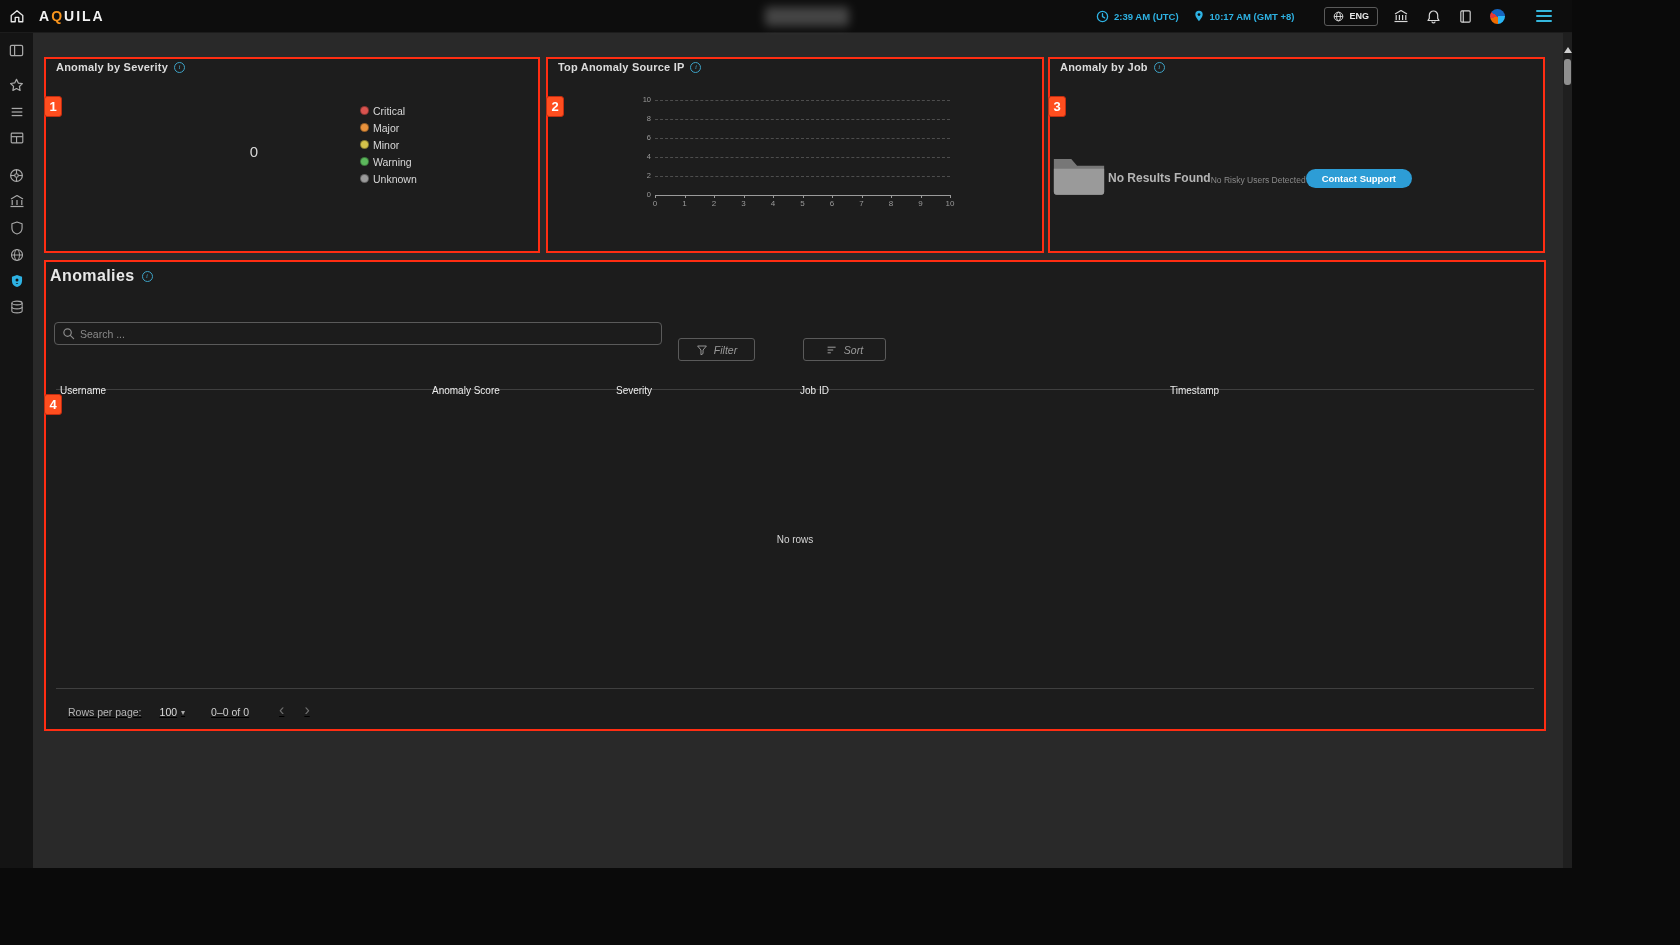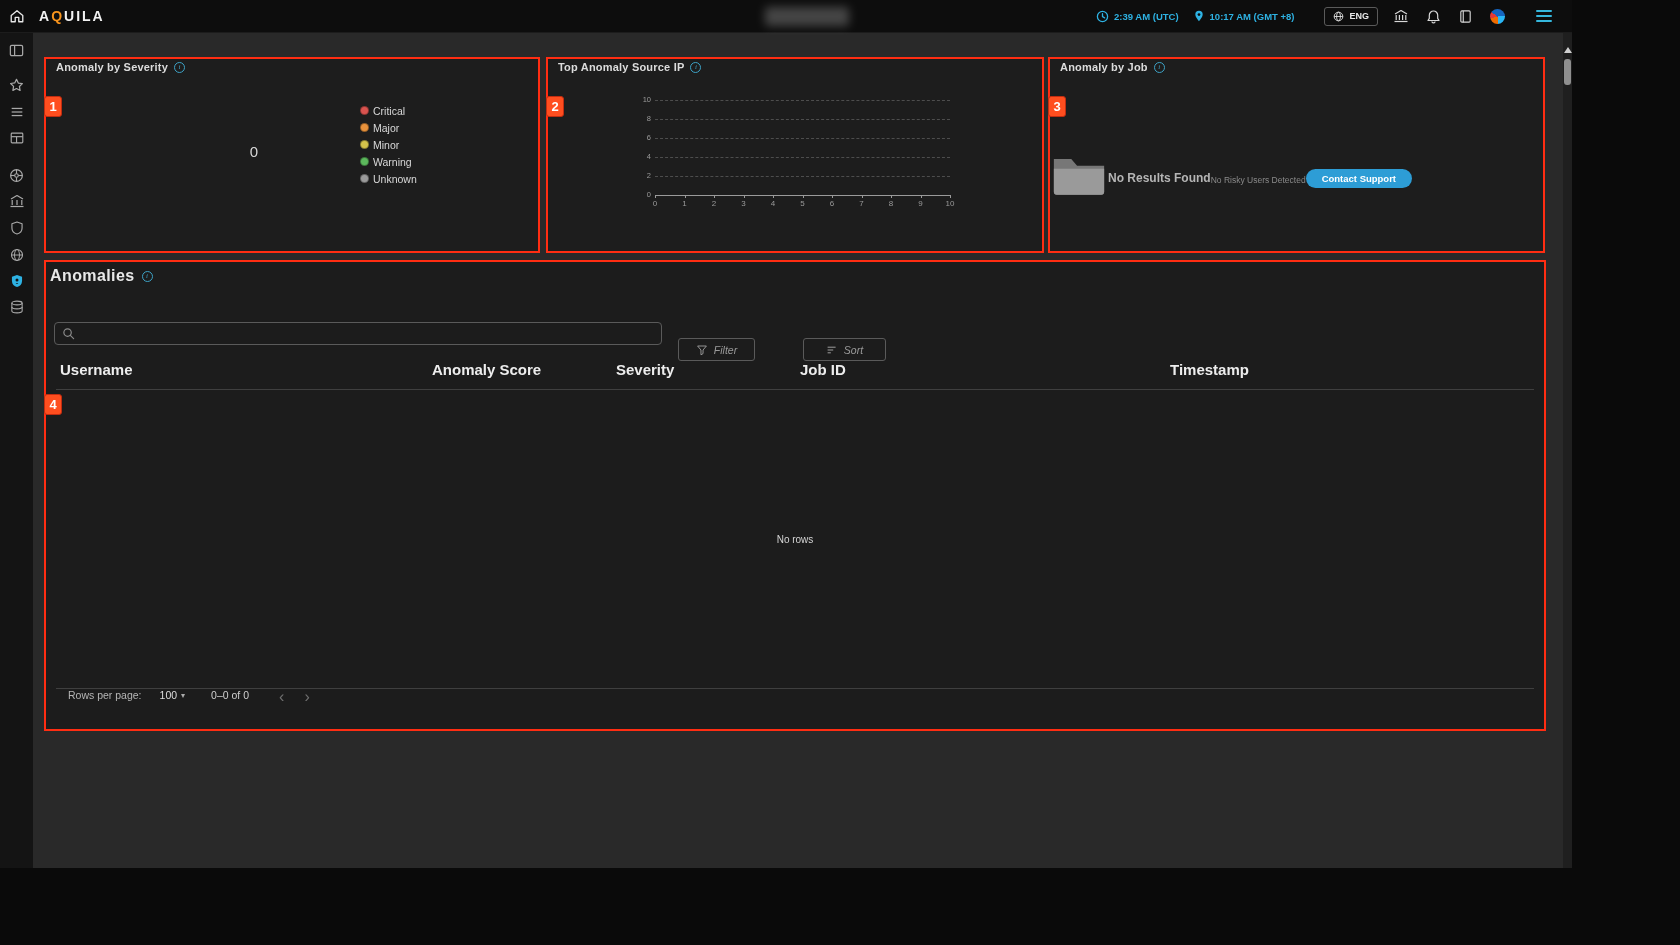--- a/index.html
+++ b/index.html
@@ -71,24 +71,24 @@
   .toolbar { position:absolute; left:0; top:60px; width:100%; height:24px; }
   .search-box { position:absolute; left:8px; top:0; width:608px; height:23px; border:1px solid #5a5a5a; border-radius:4px; display:flex; align-items:center; padding:0 7px; gap:5px; background:transparent; }
   .search-box input { flex:1; background:transparent; border:none; outline:none; color:#d8d8d8; font-size:10.5px; font-family:"Liberation Sans",sans-serif; }
   .search-box input::placeholder { color:#8a8a8a; }
   .tool-btn { position:absolute; top:16px; height:23px; border:1px solid #5a5a5a; border-radius:3px; background:transparent; display:flex; align-items:center; justify-content:center; gap:6px; color:#9a9a9a; font-size:10.5px; font-style:italic; cursor:pointer; font-family:"Liberation Sans",sans-serif; }
   .btn-filter { left:632px; width:77px; }
   .btn-sort { left:757px; width:83px; }
 
   .table-wrap { position:absolute; left:10px; top:99px; width:1478px; }
   .thead { position:relative; height:29px; border-bottom:1px solid #3f3f3f; }
-  .th { position:absolute; top:0; font-size:15px; font-weight:bold; color:#ededed; }
+  .th { position:absolute; top:24px; font-size:10px; font-weight:normal; color:#ededed; }
   .col-0{left:4px;} .col-1{left:376px;} .col-2{left:560px;} .col-3{left:744px;} .col-4{left:1114px;}
   .tbody-empty { height:298px; display:flex; align-items:center; justify-content:center; font-size:10px; color:#d5d5d5; }
-  .tfoot { height:30px; border-top:1px solid #3f3f3f; display:flex; align-items:flex-start; padding-left:12px; }
+  .tfoot { height:30px; border-top:1px solid #3f3f3f; display:flex; align-items:flex-end; padding-left:12px;text-decoration:underline; }
   .rpp-label { font-size:10.5px; color:#b5b5b5; }
   .rpp-select { display:flex; align-items:center; gap:4px; margin-left:18px; cursor:pointer; }
   .rpp-value { font-size:10.5px; color:#dddddd; }
   .rpp-caret { font-size:8px; color:#aaaaaa; }
   .range { margin-left:26px; font-size:10.5px; color:#cfcfcf; }
   .pager { display:flex; align-items:center; gap:20px; margin-left:30px; }
   .pg-btn { background:none; border:none; color:#6f6f6f; font-size:16px; line-height:1; cursor:pointer; font-family:"Liberation Sans",sans-serif; }
 
   
   .badge { position:absolute; width:18px; height:21px; background:#ff4e1f; border:1px solid #c22c10; border-radius:3px; color:#fff; font-size:13px; font-weight:bold; display:flex; align-items:center; justify-content:center; z-index:30; }
@@ -345,20 +345,21 @@
         <span class="anom-title">Anomalies</span>
         <span class="info-icon">i</span>
       </div>
 
       <div class="toolbar">
         <div class="search-box">
           <svg width="13" height="13" viewBox="0 0 14 14">
             <circle cx="6" cy="6" r="4" fill="none" stroke="#8a8a8a" stroke-width="1.3"></circle>
             <line x1="9" y1="9" x2="12.5" y2="12.5" stroke="#8a8a8a" stroke-width="1.3" stroke-linecap="round"></line>
           </svg>
+          <input type="text" placeholder="Search ..." style="">
         </div>
         <button class="tool-btn btn-filter">
           <svg width="12" height="12" viewBox="0 0 15 15">
             <path d="M2 2.5 h11 l-4.2 5 v4.5 l-2.6 1.5 v-6 Z" fill="none" stroke="#9a9a9a" stroke-width="1.2" stroke-linejoin="round"></path>
           </svg>
           <span>Filter</span>
         </button>
         <button class="tool-btn btn-sort">
           <svg width="12" height="12" viewBox="0 0 15 15">
             <line x1="2" y1="4" x2="12" y2="4" stroke="#9a9a9a" stroke-width="1.3"></line>

